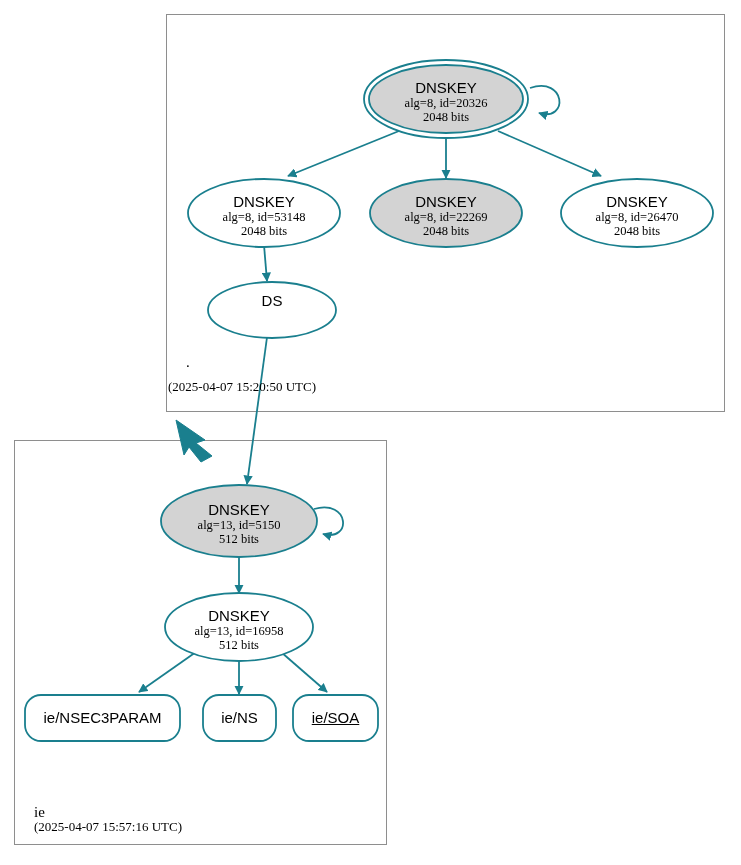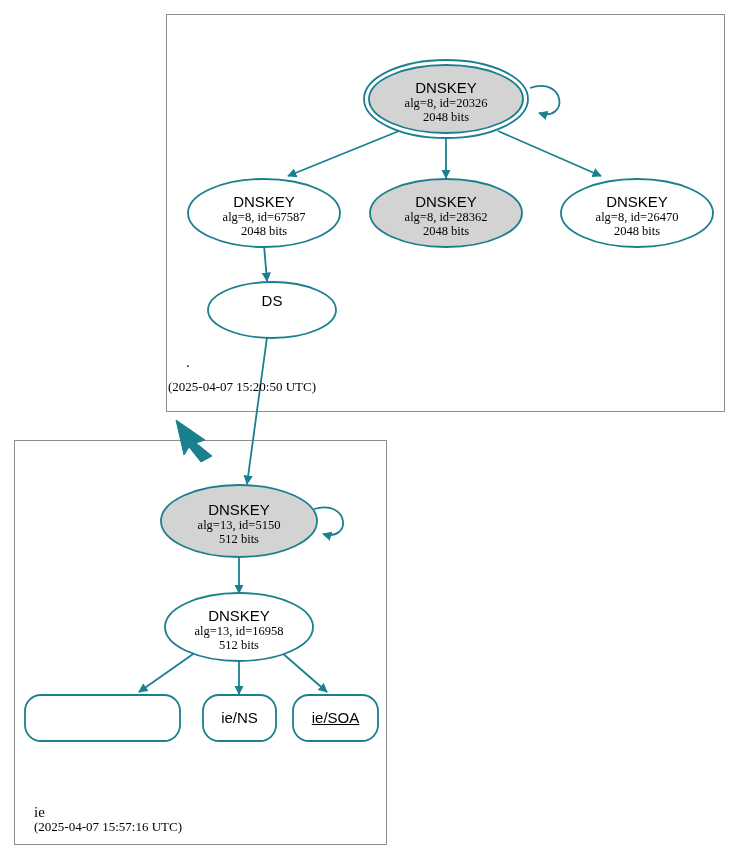--- a/index.html
+++ b/index.html
@@ -90,27 +90,27 @@
   </svg>
 
   <div class="node-label" style="left:346px;top:79px;width:200px;">
     <div class="nl-title">DNSKEY</div>
     <div class="nl-sub">alg=8, id=20326</div>
     <div class="nl-sub">2048 bits</div>
   </div>
 
   <div class="node-label" style="left:164px;top:193px;width:200px;">
     <div class="nl-title">DNSKEY</div>
-    <div class="nl-sub">alg=8, id=67587</div>
+    <div class="nl-sub">alg=8, id=53148</div>
     <div class="nl-sub">2048 bits</div>
   </div>
 
   <div class="node-label" style="left:346px;top:193px;width:200px;">
     <div class="nl-title">DNSKEY</div>
-    <div class="nl-sub">alg=8, id=28362</div>
+    <div class="nl-sub">alg=8, id=22269</div>
     <div class="nl-sub">2048 bits</div>
   </div>
 
   <div class="node-label" style="left:537px;top:193px;width:200px;">
     <div class="nl-title">DNSKEY</div>
     <div class="nl-sub">alg=8, id=26470</div>
     <div class="nl-sub">2048 bits</div>
   </div>
 
   <div class="node-label" style="left:172px;top:292px;width:200px;">
@@ -122,20 +122,21 @@
     <div class="nl-sub">alg=13, id=5150</div>
     <div class="nl-sub">512 bits</div>
   </div>
 
   <div class="node-label" style="left:139px;top:607px;width:200px;">
     <div class="nl-title">DNSKEY</div>
     <div class="nl-sub">alg=13, id=16958</div>
     <div class="nl-sub">512 bits</div>
   </div>
 
+  <div class="rr-label" style="left:25px;top:709px;width:155px;">ie/NSEC3PARAM</div>
   <div class="rr-label" style="left:203px;top:709px;width:73px;">ie/NS</div>
   <div class="rr-label" style="left:293px;top:709px;width:85px;text-decoration:underline;">ie/SOA</div>
 
   <div class="zone-label zone-name" style="left:186px;top:355px;">.</div>
   <div class="zone-label zone-time" style="left:168px;top:380px;">(2025-04-07 15:20:50 UTC)</div>
 
   <div class="zone-label zone-name" style="left:34px;top:793px;margin-top:12px;">ie</div>
   <div class="zone-label zone-time" style="left:34px;top:820px;">(2025-04-07 15:57:16 UTC)</div>
 
 </div>

